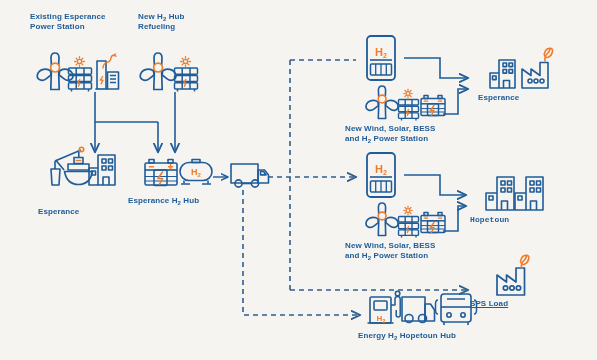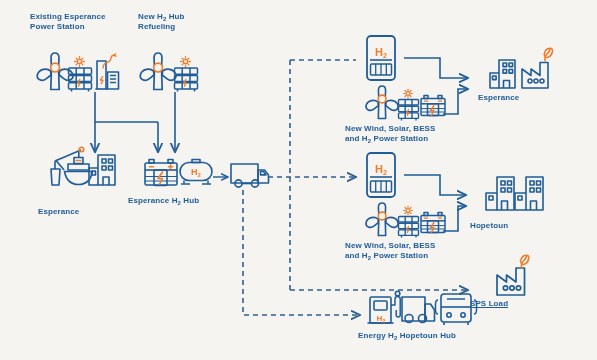--- a/index.html
+++ b/index.html
@@ -373,21 +373,21 @@
 </div>
 
 <div class="lbl" style="left:345px;top:241px;width:145px;">
   <span>New Wind, Solar, BESS</span><br><span>and H</span><sub>2</sub><span> Power Station</span>
 </div>
 
 <div class="lbl" style="left:478px;top:93px;width:90px;">
   <span>Esperance</span>
 </div>
 
-<div class="lbl" style="left:470px;top:221px;width:100px;">
+<div class="lbl" style="left:470px;top:215px;width:100px;font-family:Liberation Mono, monospace;">
   <span>Hopetoun</span>
 </div>
 
 <div class="lbl" style="left:470px;top:299px;width:80px;text-decoration:underline;">
   <span>SPS Load</span>
 </div>
 
 <div class="lbl" style="left:358px;top:331px;width:160px;">
   <span>Energy H</span><sub>2</sub><span> Hopetoun Hub</span>
 </div>

